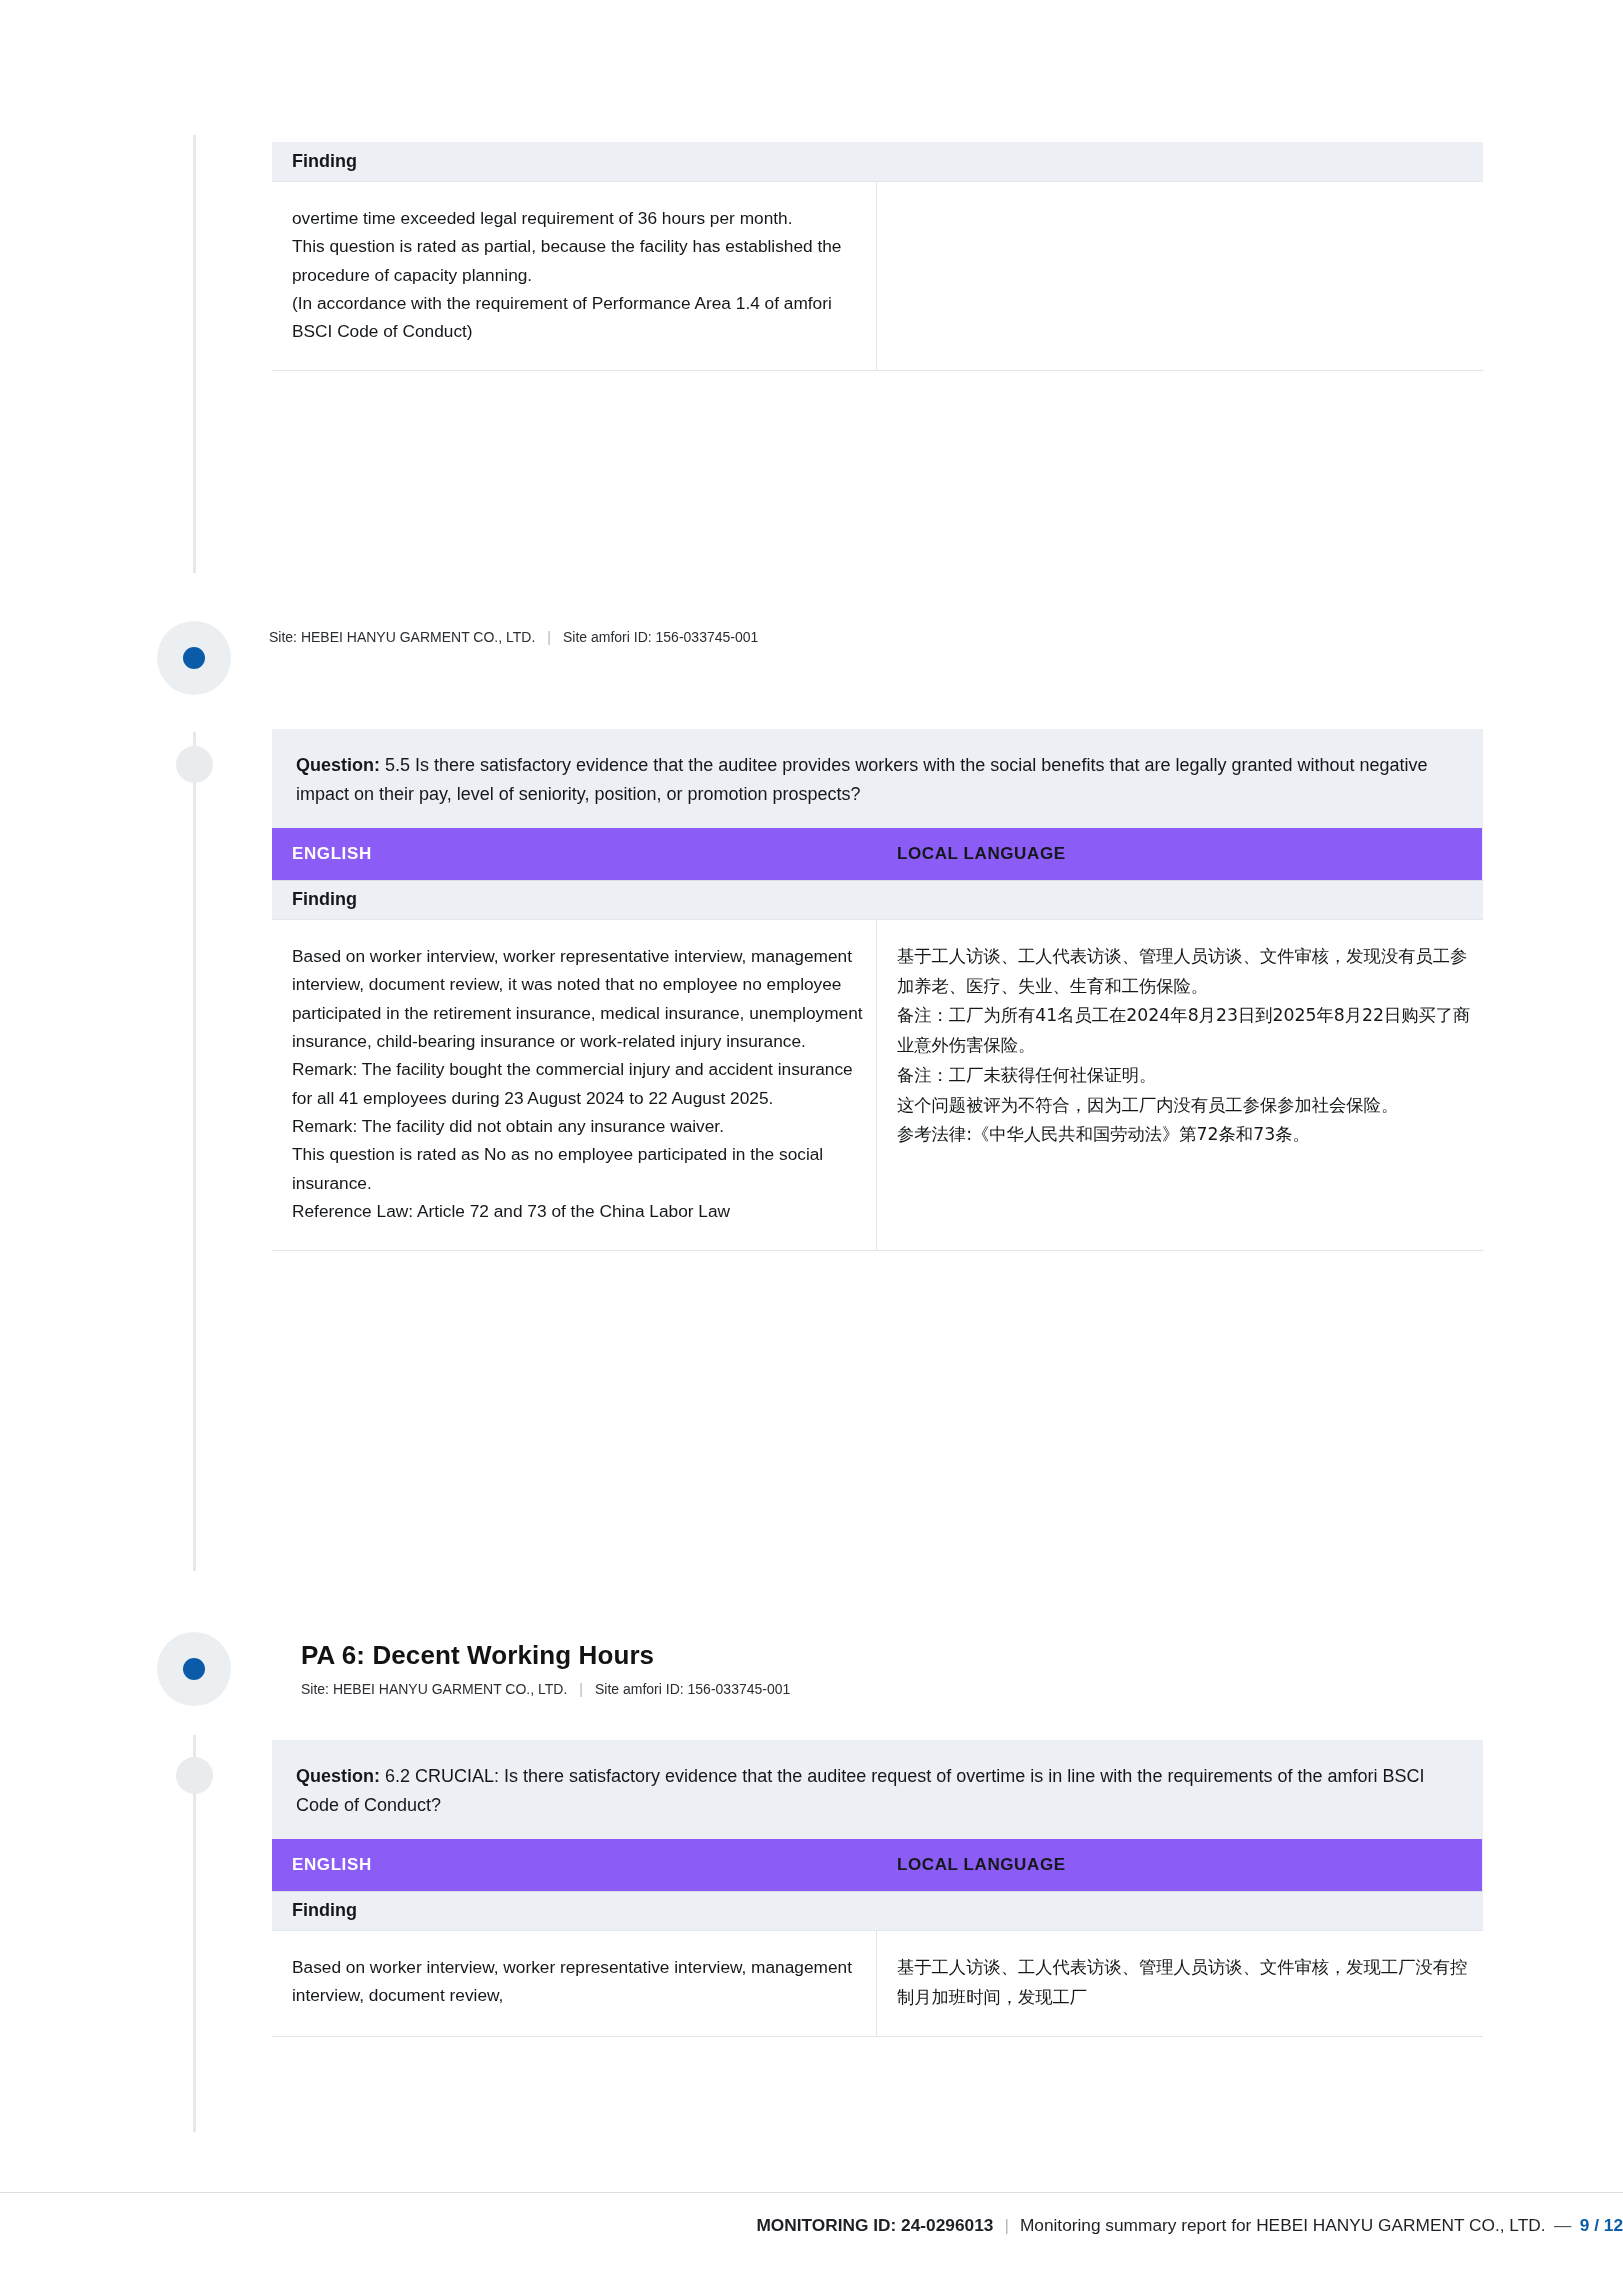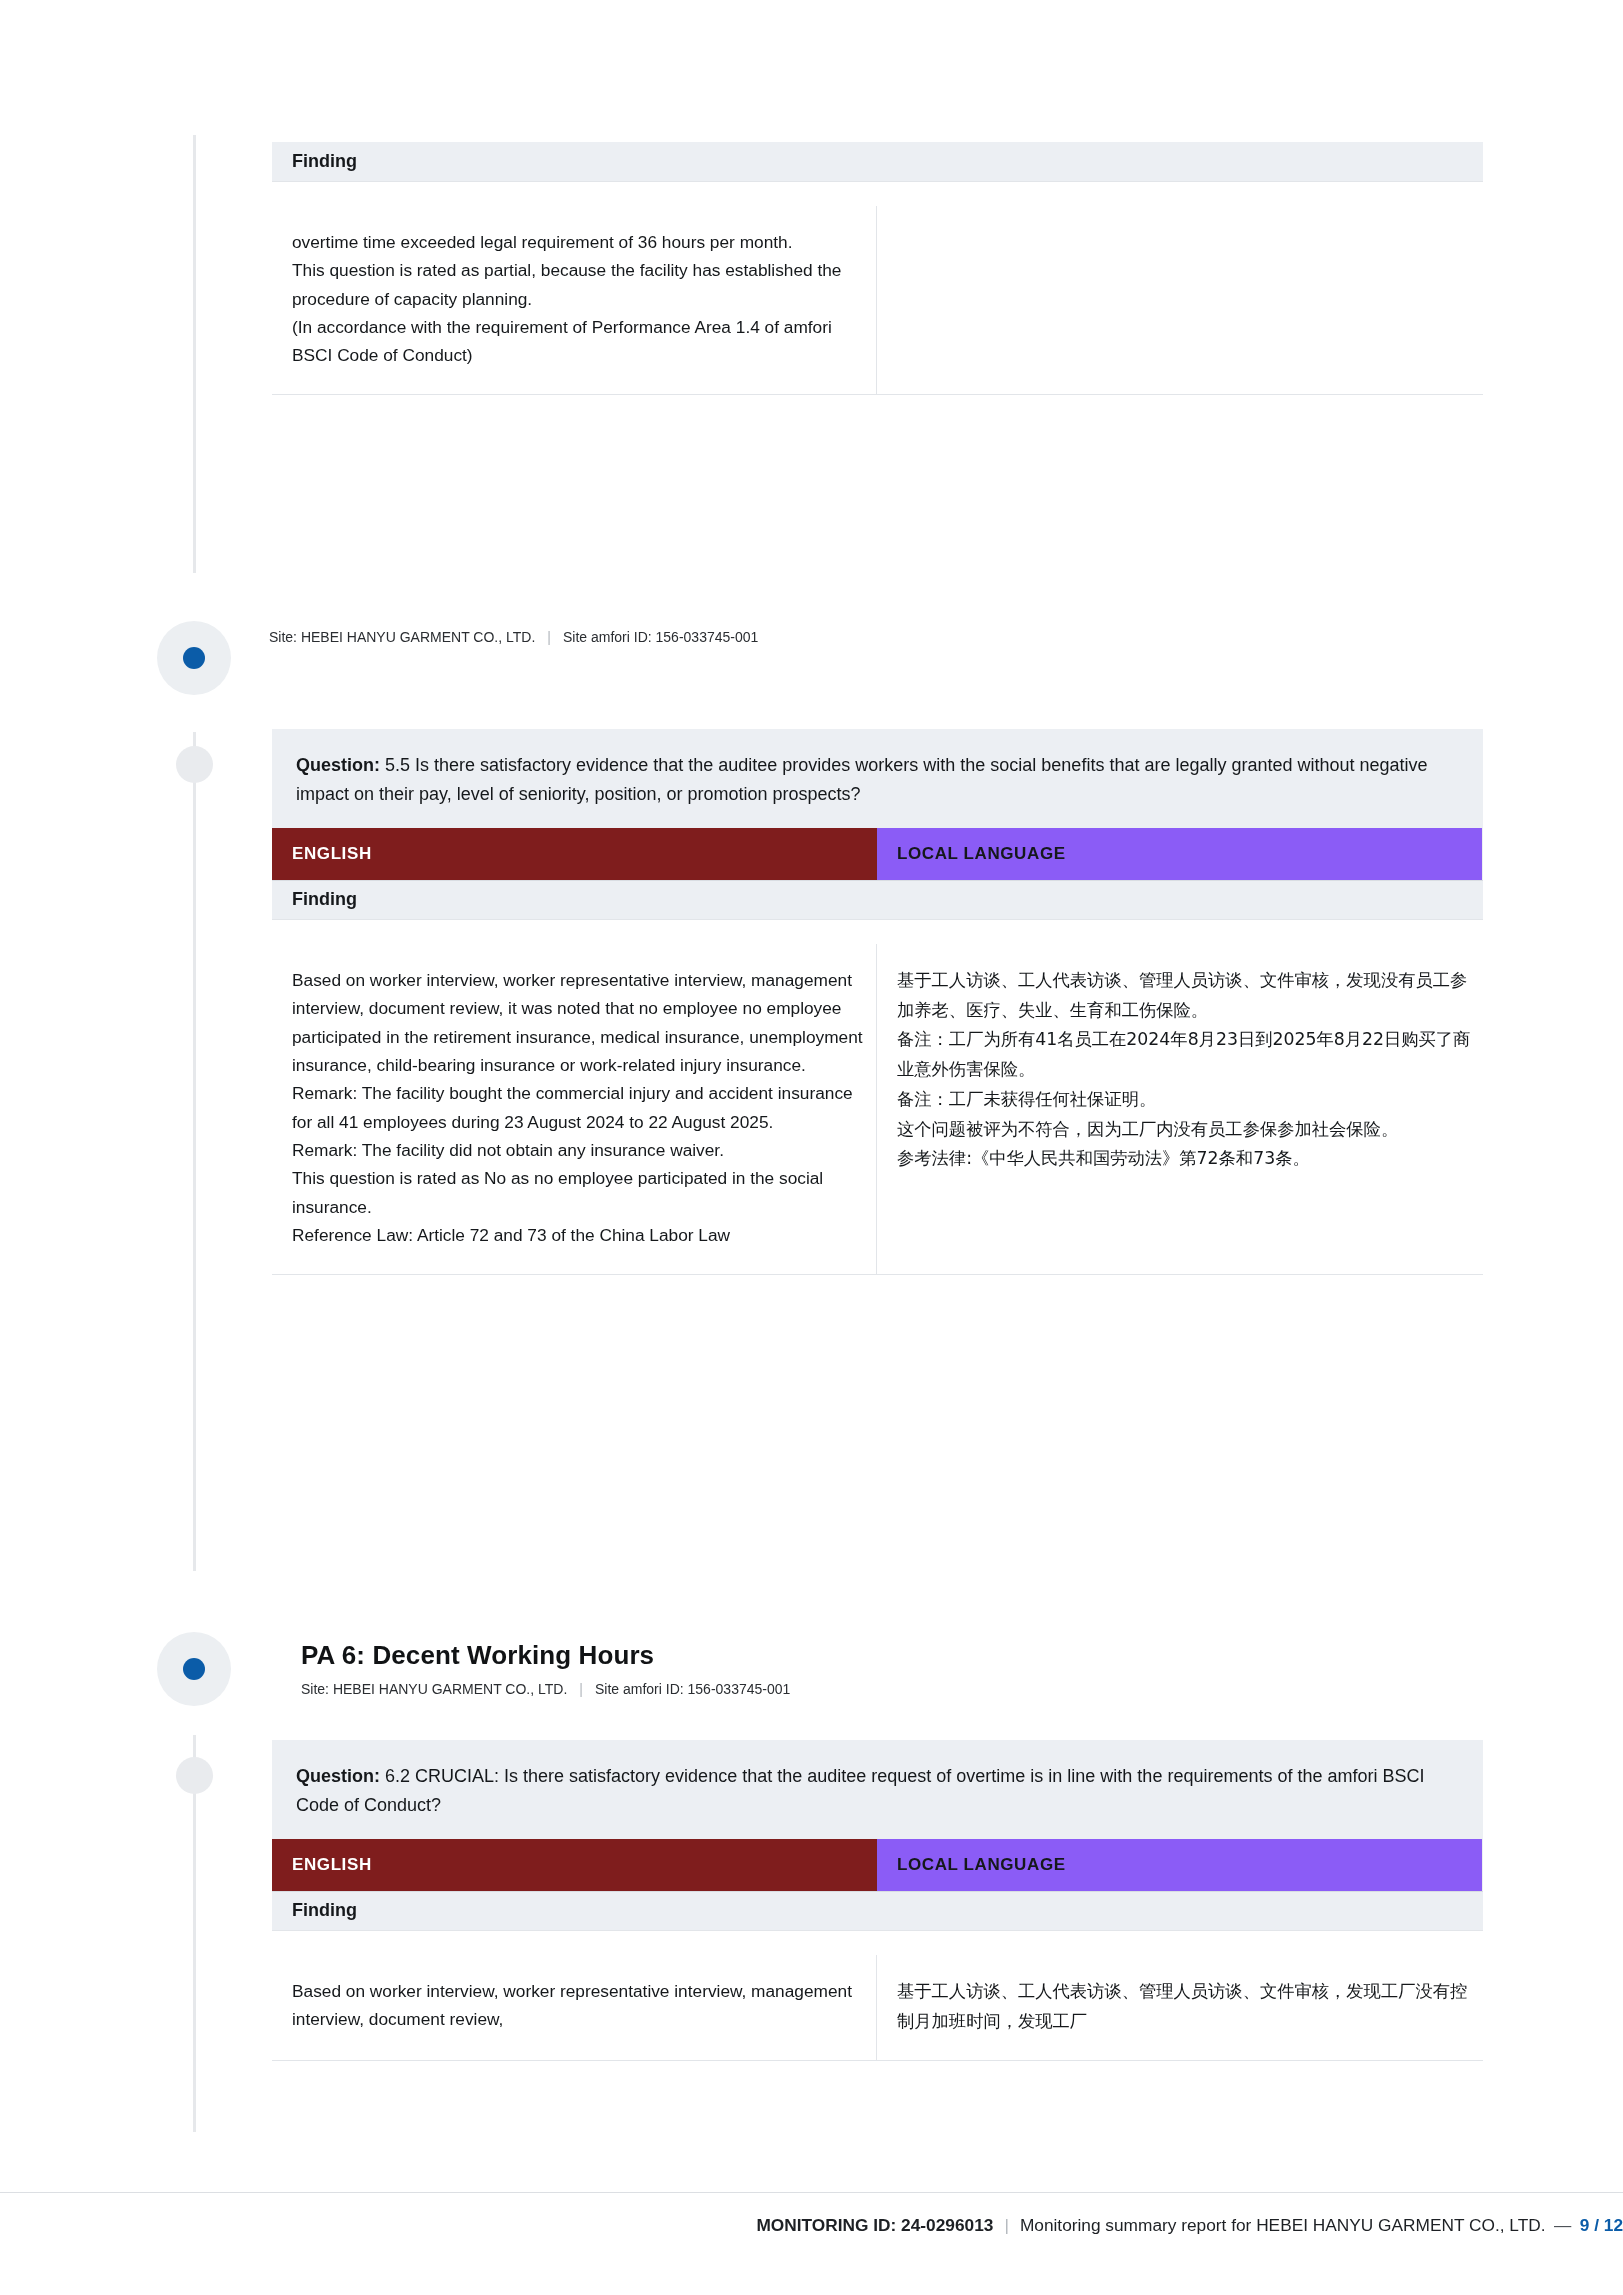--- a/index.html
+++ b/index.html
@@ -112,21 +112,21 @@
     display: flex;
     align-items: center;
     padding-left: 20px;
     box-sizing: border-box;
     font-size: 17px;
     font-weight: bold;
     letter-spacing: 0.6px;
   }
   .lang-en {
     width: 605px;
-    background: #7f1d1d;
+    background: #8b5cf6;
     color: #ffffff;
   }
   .lang-local {
     width: 605px;
     background: #8b5cf6;
     color: #15181b;
   }
 
   .finding-band {
     background: #eceff3;
@@ -148,21 +148,20 @@
     border-bottom: 0.8px solid #e2e5e9;
   }
   .body-cell {
     width: 605px;
     box-sizing: border-box;
     padding: 22px 6px 24px 20px;
     font-size: 17.3px;
     line-height: 1.64;
     color: #15181b;
     white-space: pre-line;
-    margin-top: 24px;
   }
   .body-cell.en { border-right: 0.8px solid #e2e5e9; }
   .body-cell.cjk {
     font-family: "DejaVu Sans", "Liberation Sans", sans-serif;
     line-height: 1.72;
   }
 
   
   .top-table {
     position: absolute;

